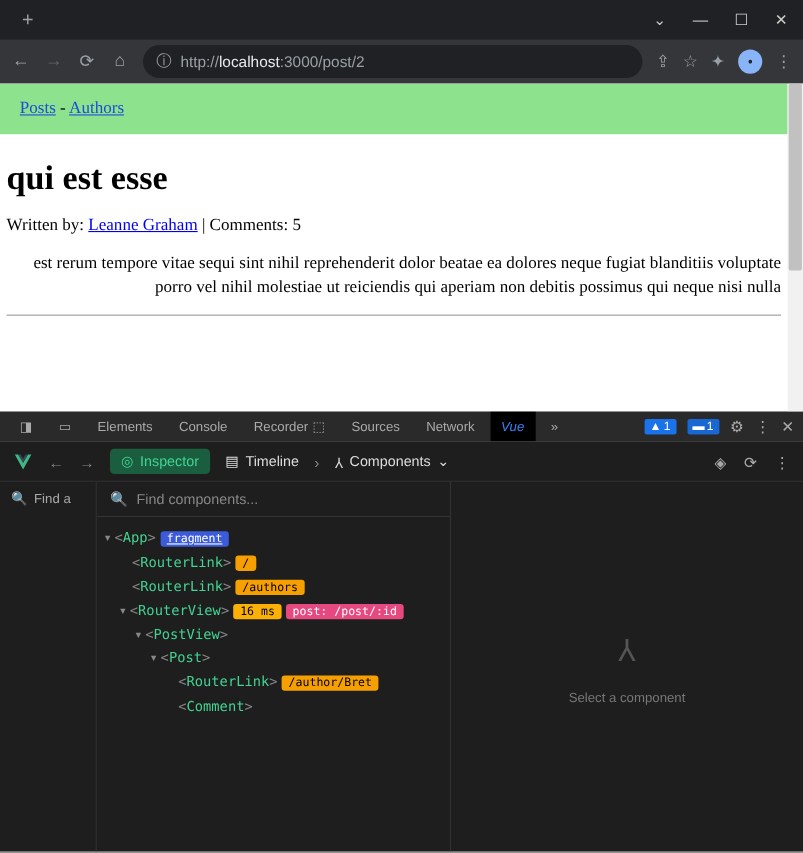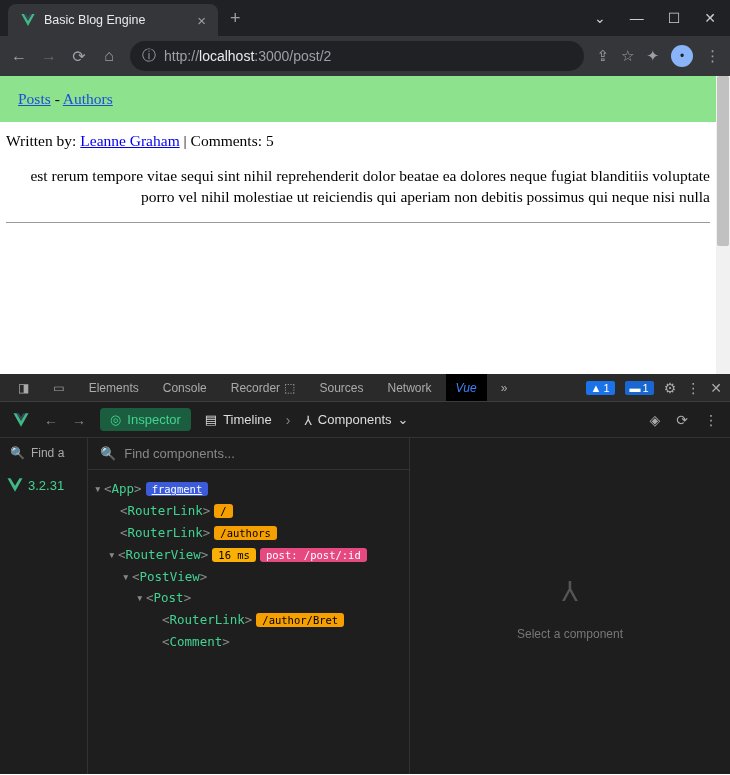--- a/index.html
+++ b/index.html
@@ -74,30 +74,20 @@
 .vue-detail { width: 320px; display:flex; flex-direction:column; align-items:center; justify-content:center; color:#777; background:#1e1e1e; gap:18px;}
 .placeholder-ico { font-size: 28px; color: #555; }
 
 .vue-logo-svg { width:18px; height:18px; }
 </style>
 </head>
 <body>
 
 <div class="chrome">
   <div class="titlebar">
-    <div class="tab">
-      <span class="tab-fav">
-        <svg class="vue-logo-svg" viewBox="0 0 24 24">
-            <path fill="#41b883" d="M2 3h4l6 10L18 3h4L12 21z"></path>
-            <path fill="#34495e" d="M6 3h3l3 5 3-5h3l-6 10z"></path>
-          </svg>
-      </span>
-      <span>Basic Blog Engine</span>
-      <span class="tab-close">×</span>
-    </div>
     <span class="new-tab">+</span>
     <div class="win-controls">
       <span>⌄</span>
       <span>—</span>
       <span>☐</span>
       <span>✕</span>
     </div>
   </div>
   <div class="toolbar">
     <span class="nav-ico">←</span>
@@ -117,20 +107,21 @@
 </div>
 
 <div class="page">
   <div class="page-scroll">
       <div class="page-thumb"></div>
     </div>
   <div class="nav-bar">
     <a href="#">Posts</a><span> - </span><a href="#">Authors</a>
   </div>
   <div class="article">
+    <h1>qui est esse</h1>
     <p class="meta">
       <span>Written by: </span><a href="#">Leanne Graham</a><span> | Comments: </span><span>5</span>
     </p>
     <p class="body-text">est rerum tempore vitae sequi sint nihil reprehenderit dolor beatae ea dolores neque fugiat blanditiis voluptate porro vel nihil molestiae ut reiciendis qui aperiam non debitis possimus qui neque nisi nulla</p>
     <hr>
   </div>
 </div>
 
 <div class="devtools">
   <div class="dt-tabs">
@@ -182,26 +173,20 @@
       <span>⋮</span>
     </div>
   </div>
 
   <div class="vue-main">
     <div class="vue-side">
       <div class="vue-side-item">
           <span>🔍</span>
           <span>Find a</span>
         </div>
-      <div class="vue-ver">
-        <svg class="vue-logo-svg" viewBox="0 0 24 24">
-            <path fill="#41b883" d="M2 3h4l6 10L18 3h4L12 21z"></path>
-          </svg>
-        <span>3.2.31</span>
-      </div>
     </div>
 
     <div class="vue-center">
       <div class="vue-search">
         <span>🔍</span>
         <span>Find components...</span>
       </div>
       <div class="tree">
         <div class="tree-row" style="padding-left:0"><span class="caret">▾</span><span class="ang">&lt;</span><span class="comp">App</span><span class="ang">&gt;</span><span class="badge-frag">fragment</span></div>
         <div class="tree-row" style="padding-left:26px"><span class="ang">&lt;</span><span class="comp">RouterLink</span><span class="ang">&gt;</span><span class="badge-route">/</span></div>

